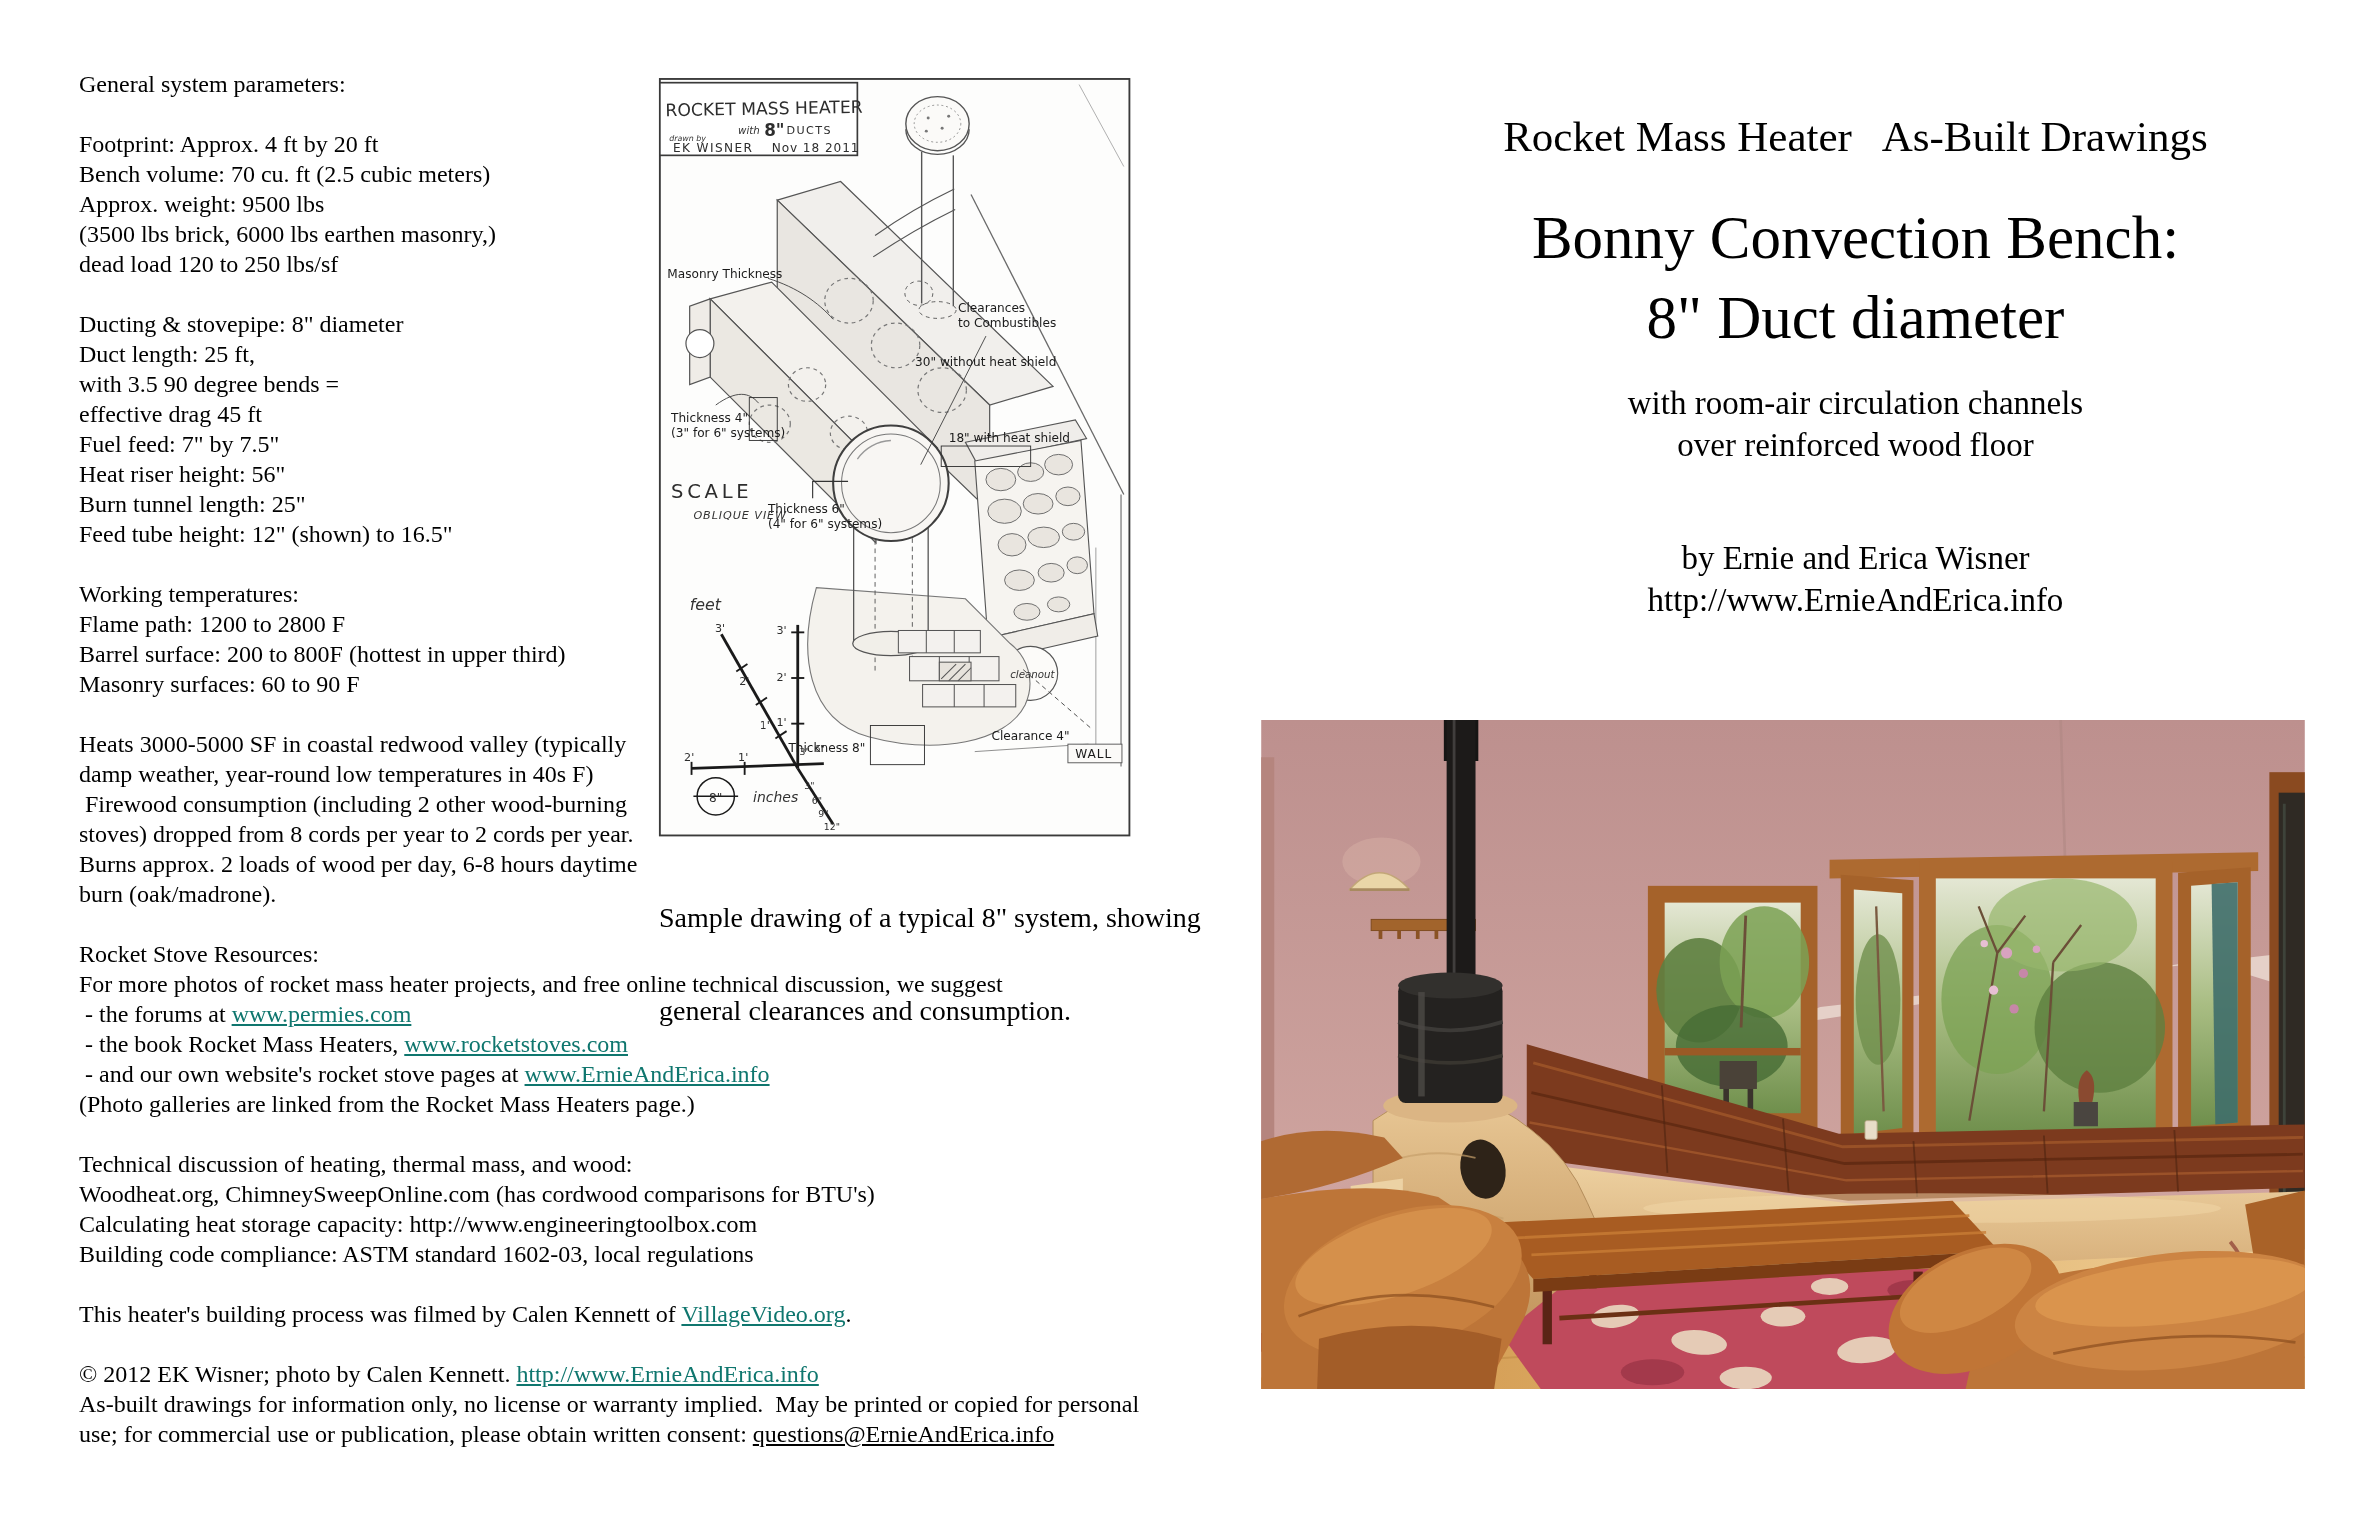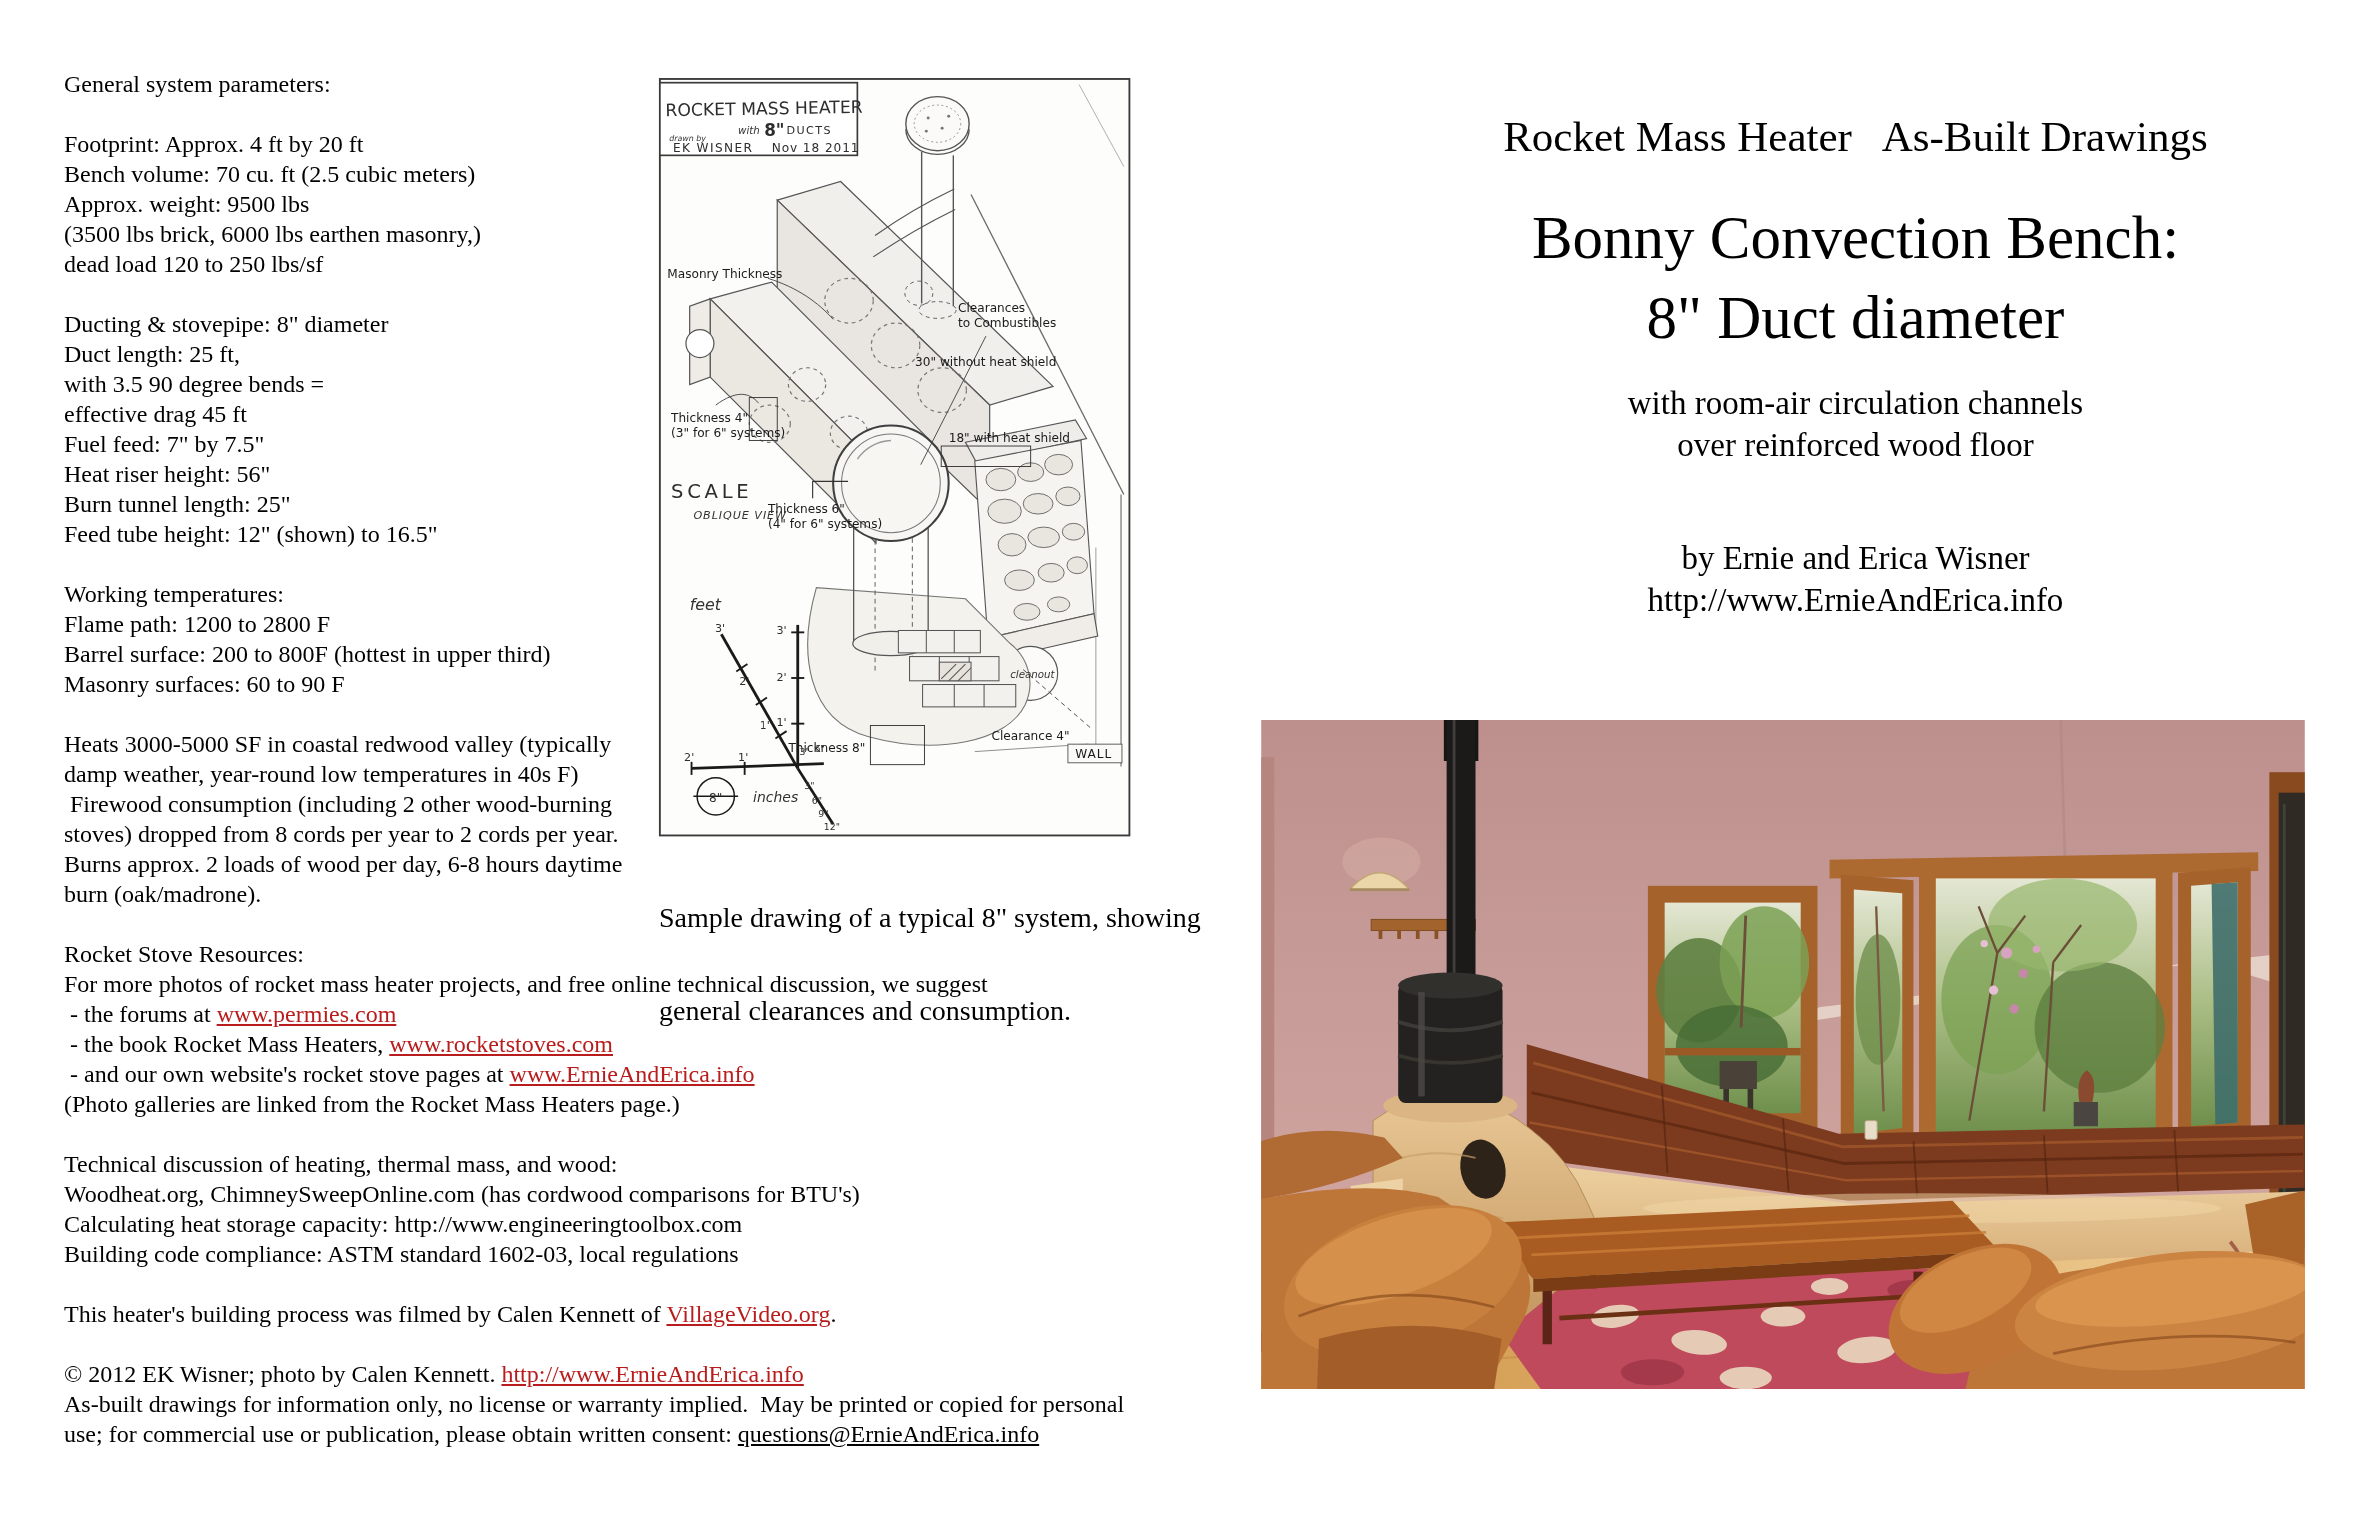--- a/index.html
+++ b/index.html
@@ -2,25 +2,25 @@
 <html style="font-size:15px"><head>
 <meta charset="utf-8">
 <style>
   html,body{margin:0;padding:0;}
   body{
     width:2377px;height:1538px;position:relative;background:#ffffff;
     font-family:"Liberation Serif","DejaVu Serif",serif;color:#000;overflow:hidden;
   }
   
   .left-col{
-    position:absolute;left:64px;top:69px;width:1212px;
+    position:absolute;left:79px;top:69px;width:1212px;
     font-size:24px;line-height:30px;white-space:pre;font-family:Liberation Serif, serif;
   }
   .left-col .line{min-height:30px;}
-  .link{color:#b91c1c;text-decoration:underline;cursor:pointer;}
+  .link{color:#0f766e;text-decoration:underline;cursor:pointer;}
   .email{color:#000;text-decoration:underline;cursor:pointer;text-align:center;}
 
   
   .drawing{position:absolute;left:658px;top:77px;}
   .caption{position:absolute;left:659px;top:840px;font-size:28px;line-height:31px;white-space:pre;}
 
   .hand{font-family:"DejaVu Sans",sans-serif;fill:#2d2d2d;}
   .lbl{font-family:"DejaVu Sans",sans-serif;font-size:13px;fill:#1a1a1a;}
   .script{font-family:"DejaVu Sans",sans-serif;font-style:italic;fill:#333;}
 

